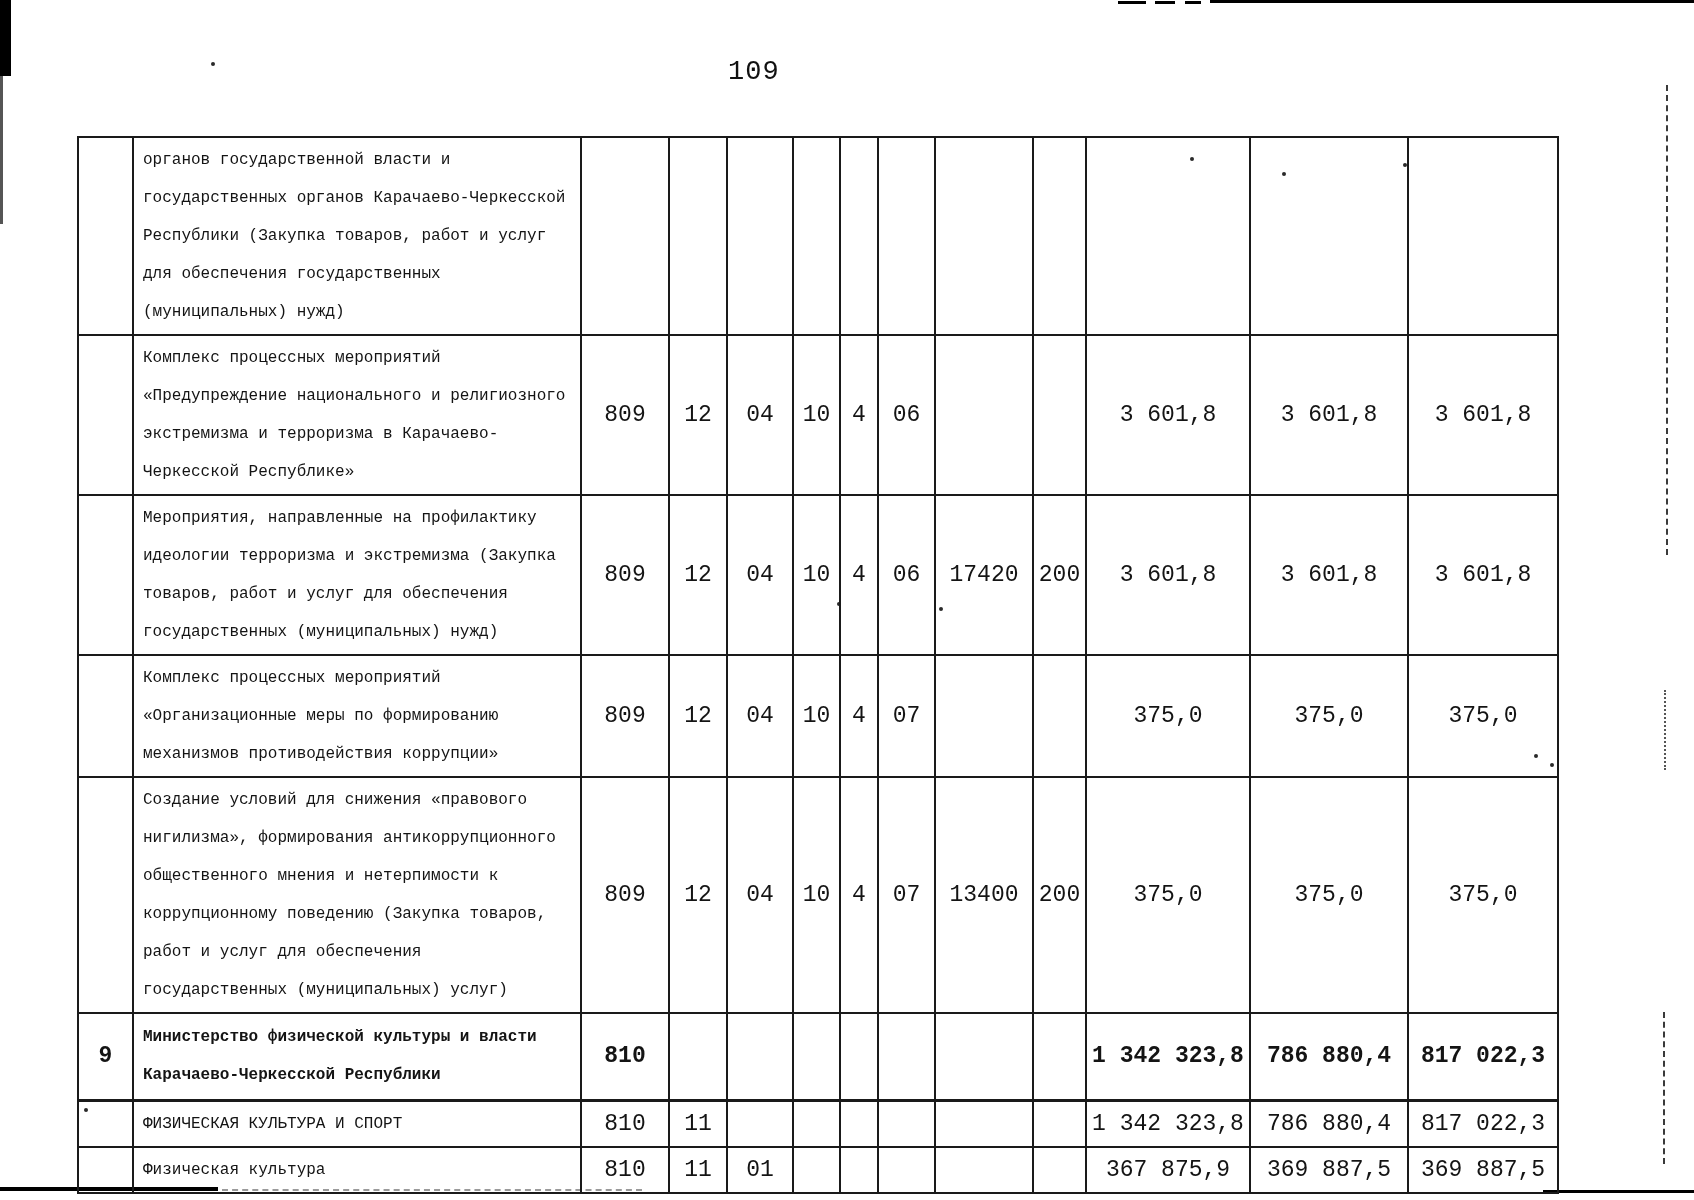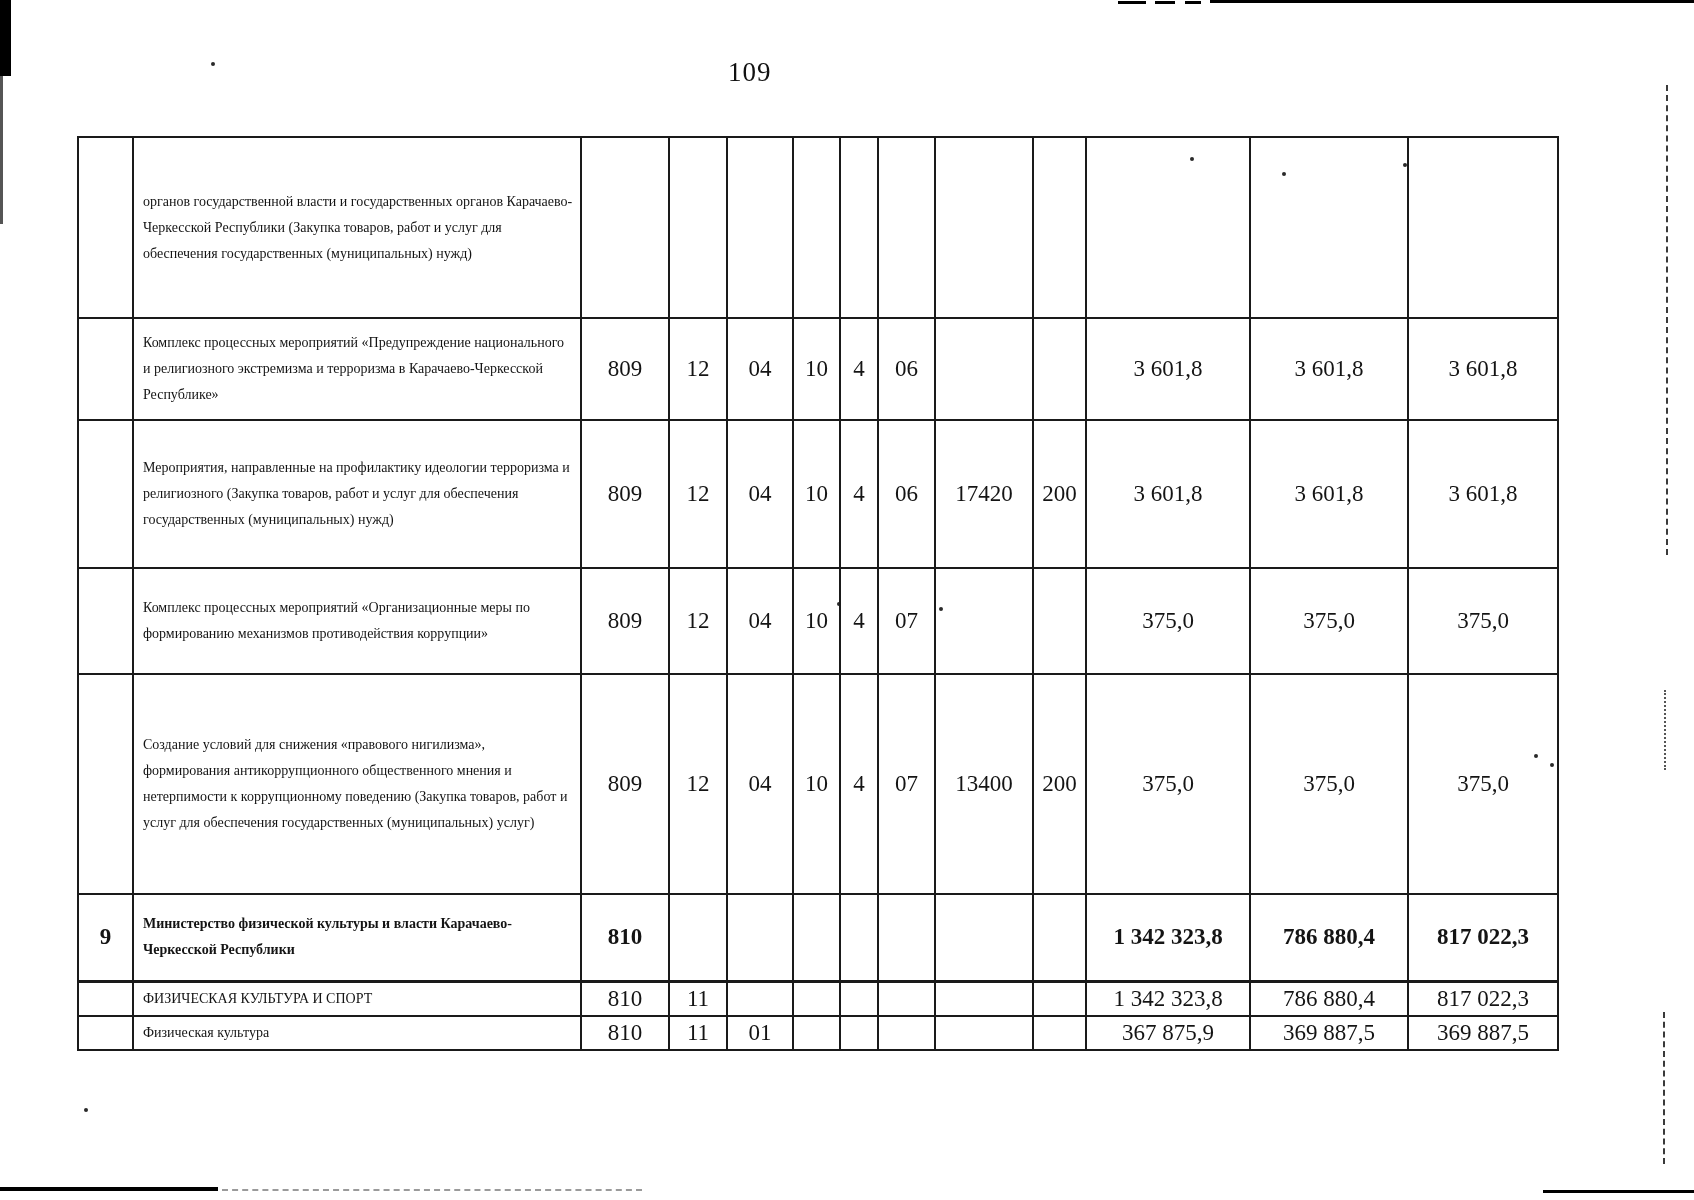--- a/index.html
+++ b/index.html
@@ -1,23 +1,23 @@
 <!DOCTYPE html>
 <html><head>
 <meta charset="utf-8">
 <style>
   html,body{margin:0;padding:0;background:#e8e8e8;}
   #page{position:relative;width:1694px;height:1200px;background:#ffffff;overflow:hidden;
-        font-family:Liberation Serif, serif;color:#111;}
+        font-family:Liberation Mono, monospace;color:#111;}
   
   table#budget{position:absolute;left:77px;top:136px;width:1480px;
                border-collapse:collapse;table-layout:fixed;}
   #budget td{border:2px solid #1a1a1a;padding:0;text-align:center;vertical-align:middle;
              font-size:23px;color:#141414;overflow:hidden;}
-  #budget td.name{text-align:left;padding:3px 6px 3px 9px;font-size:14px;line-height:26px;}
+  #budget td.name{text-align:left;padding:3px 6px 3px 9px;font-size:16px;line-height:38px;}
   #budget tr.bold{font-weight:bold;}
   #budget tr.dblline td{border-top-width:3px;}
   
   .artifact{position:absolute;}
   #left-bar{left:0;top:0;width:11px;height:76px;background:#000;}
   #left-bar-tail{left:0;top:76px;width:3px;height:148px;background:#555;}
   #top-right-line{left:1210px;top:0;width:484px;height:3px;background:#000;}
   .top-dash{top:1px;height:3px;background:#000;}
   #vdash-1{left:1666px;top:85px;height:470px;border-left:2px dashed #3a3a3a;}
   #vdash-2{left:1664px;top:690px;height:80px;border-left:2px dotted #555;}
@@ -103,21 +103,21 @@
       <td>06</td>
       <td></td>
       <td></td>
       <td>3 601,8</td>
       <td>3 601,8</td>
       <td>3 601,8</td>
     </tr>
 
     <tr style="height:148px">
       <td></td>
-      <td class="name">Мероприятия, направленные на профилактику идеологии терроризма и религиозного  (Закупка товаров, работ и услуг для обеспечения государственных (муниципальных) нужд)</td>
+      <td class="name">Мероприятия, направленные на профилактику идеологии терроризма и экстремизма  (Закупка товаров, работ и услуг для обеспечения государственных (муниципальных) нужд)</td>
       <td>809</td>
       <td>12</td>
       <td>04</td>
       <td>10</td>
       <td>4</td>
       <td>06</td>
       <td>17420</td>
       <td>200</td>
       <td>3 601,8</td>
       <td>3 601,8</td>

